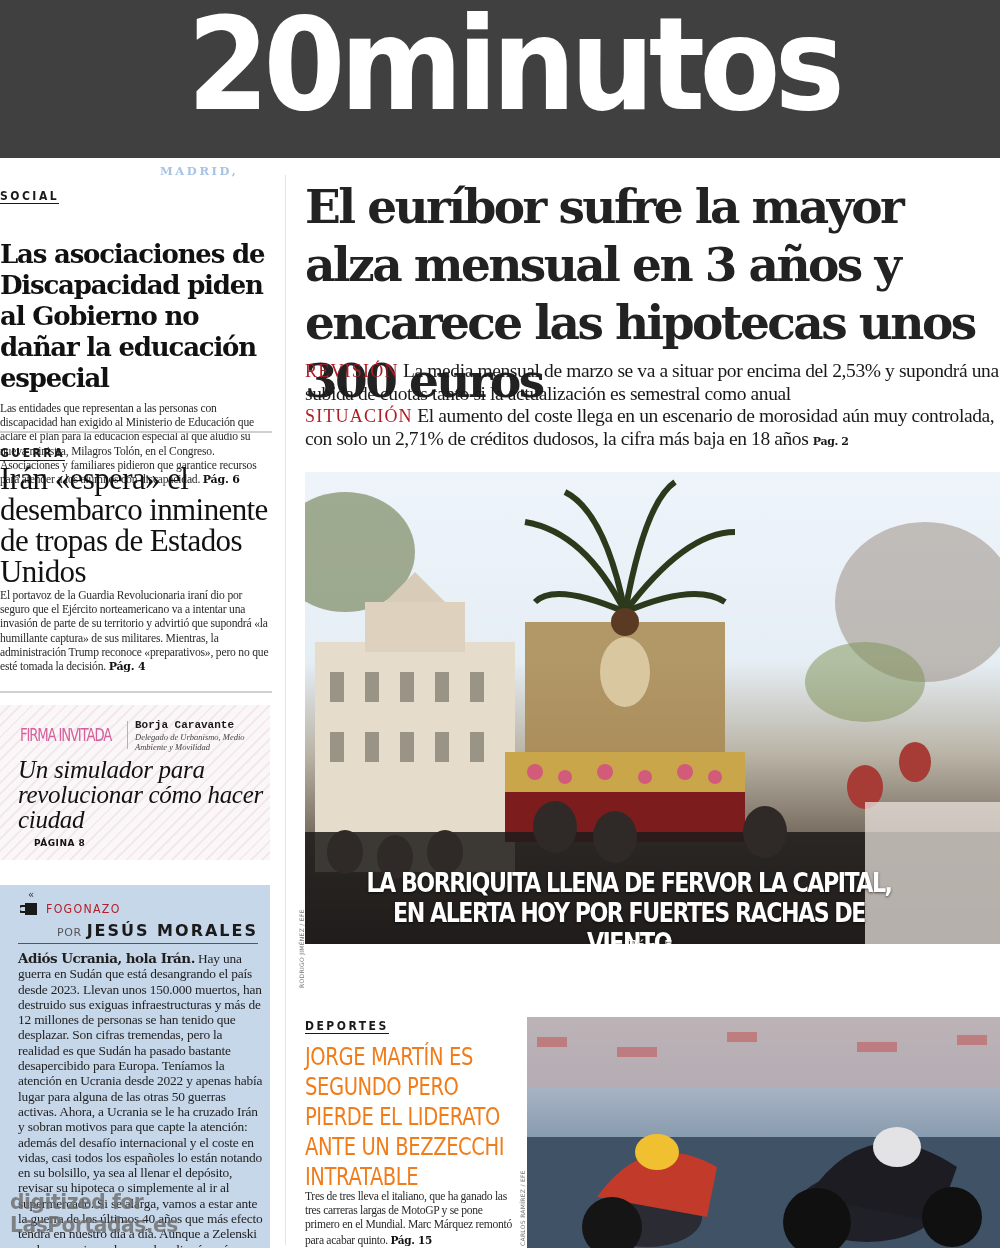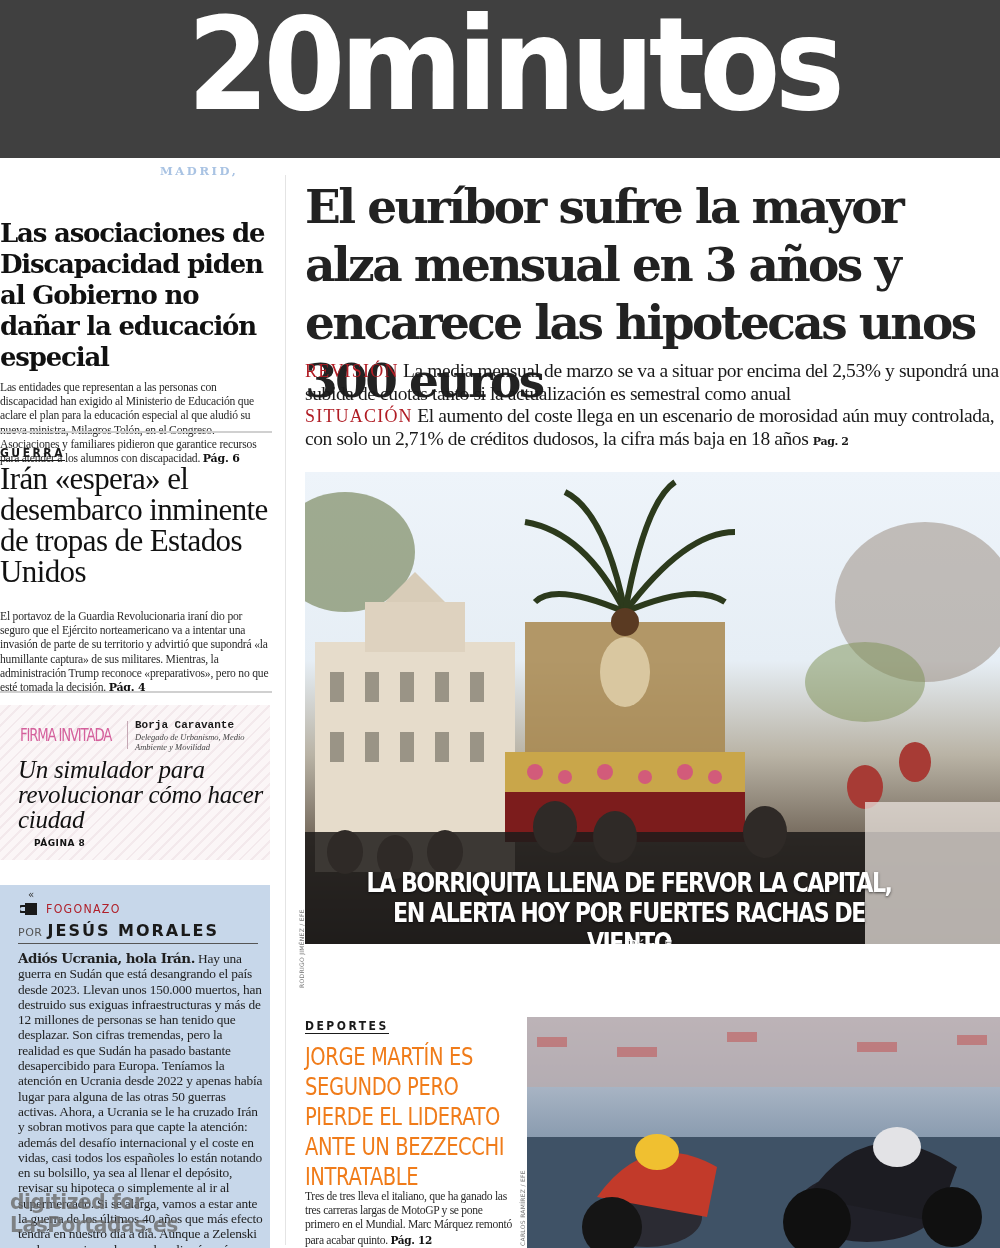--- a/index.html
+++ b/index.html
@@ -26,42 +26,42 @@
     .body-small { font-family: "Liberation Serif", serif; font-size: 11.6px; line-height: 14.2px; color: #2a2a2a; letter-spacing: -0.2px; }
     .body-small b { font-family: "DejaVu Serif", serif; font-weight: bold; font-size: 11px; color: #111; }
 
     .story1 { position: absolute; left: 0; top: 10px; width: 272px; }
     .story1 .section-tag { margin-bottom: 2px; }
     .story1 .body-small { margin-top: 8px; }
     .div1 { position: absolute; left: 0; top: 256px; width: 272px; height: 2px; background: #d0d0d0; }
 
     .story2 { position: absolute; left: 0; top: 267px; width: 272px; }
     .story2 .hl-light { margin-top: 2px; }
-    .story2 .body-small { margin-top: 23px; }
+    .story2 .body-small { margin-top: 2px; }
     .div2 { position: absolute; left: 0; top: 516px; width: 272px; height: 2px; background: #d0d0d0; }
 
     
     .firma { position: absolute; left: 0; top: 530px; width: 270px; height: 155px;
              background: repeating-linear-gradient(135deg, #fbf6f7 0px, #fbf6f7 6px, #f3e9ec 6px, #f3e9ec 8px); }
     .firma .tag { position: absolute; left: 20px; top: 20px; font-family: "DejaVu Sans", sans-serif; font-size: 17px;
                   color: #d4609c; letter-spacing: -1.5px; transform: scaleX(0.78); transform-origin: left; white-space: nowrap; }
     .firma .sep { position: absolute; left: 127px; top: 16px; width: 1px; height: 28px; background: #c5a9b5; }
     .firma .author { position: absolute; left: 135px; top: 14px; font-family: Liberation Mono, monospace; font-weight: bold; font-size: 11px; color: #1a1a1a; }
     .firma .role { position: absolute; left: 135px; top: 27px; font-family: "Liberation Serif", serif; font-style: italic; font-size: 8.5px; line-height: 10px; color: #444; width: 130px; }
     .firma .title { position: absolute; left: 18px; top: 52px; width: 250px; font-family: "Liberation Serif", serif; font-style: italic;
                     font-size: 25px; line-height: 25px; color: #111; letter-spacing: -0.3px; }
     .firma .page { position: absolute; left: 18px; top: 133px; font-family: "DejaVu Sans", sans-serif; font-weight: bold; font-size: 9px; color: #111; letter-spacing: 0.5px; margin-left: 16px; }
 
     
     .fogonazo { position: absolute; left: 0; top: 710px; width: 270px; height: 538px; background: #c7d7ea; }
     .fog-quote { position: absolute; left: 28px; top: 4px; font-size: 10px; color: #333; font-family: "DejaVu Sans", sans-serif; }
     .fog-icon { position: absolute; left: 20px; top: 17px; width: 18px; height: 14px; }
     .fog-tag { position: absolute; left: 46px; top: 16px; font-family: "DejaVu Sans", sans-serif; font-size: 13px; color: #b0202a;
                letter-spacing: 1.5px; transform: scaleX(0.85); transform-origin: left; }
-    .fog-by { position: absolute; left: 18px; top: 36px; width: 240px; border-bottom: 1px solid #555; padding-bottom: 3px; white-space: nowrap; }
+    .fog-by { position: absolute; left: 18px; top: 36px; width: 240px; border-bottom: 1px solid #555; padding-bottom: 3px; white-space: nowrap; text-align: right; }
     .fog-by .por { font-family: "DejaVu Sans", sans-serif; font-size: 11px; color: #555; letter-spacing: 0.5px; }
     .fog-by .name { font-family: "DejaVu Sans", sans-serif; font-weight: bold; font-size: 16px; color: #1a1a1a; letter-spacing: 2px; }
     .fog-body { position: absolute; left: 18px; top: 66px; width: 246px; font-family: "Liberation Serif", serif; font-size: 13.4px; line-height: 15.3px; color: #1f1f1f; letter-spacing: -0.2px; }
     .fog-body b { font-family: "DejaVu Serif", serif; font-weight: bold; font-size: 13.5px; letter-spacing: -0.5px; }
 
     .watermark { position: absolute; left: 10px; top: 1190px; width: 200px; font-family: "DejaVu Sans", sans-serif; font-weight: bold;
                  font-size: 22px; line-height: 23px; color: rgba(110,110,110,0.82); letter-spacing: -0.5px; transform: scaleX(0.92); transform-origin: left; }
 
     
     .col-sep { position: absolute; left: 285px; top: 175px; width: 1px; height: 1070px; background: #e4e4e4; }
@@ -97,20 +97,21 @@
 
 <div class="masthead">
   <div class="logo">20minutos</div>
   <div class="dateline">
     <span class="city">MADRID,</span><span> LUNES, 30 DE MARZO DE 2026. AÑO XXVII, Nº 5977| </span><span class="web">WWW.20MINUTOS.ES</span>
   </div>
 </div>
 
 <div class="left">
   <div class="story1">
+    <div><span class="section-tag">SOCIAL</span></div>
     <div class="hl-bold">Las asociaciones de Discapacidad piden al Gobierno no dañar la educación especial</div>
     <div class="body-small"><span>Las entidades que representan a las personas con discapacidad han exigido al Ministerio de Educación que aclare el plan para la educación especial al que aludió su nueva ministra, Milagros Tolón, en el Congreso. Asociaciones y familiares pidieron que garantice recursos para atender a los alumnos con discapacidad.</span> <b>Pág. 6</b></div>
   </div>
   <div class="div1"></div>
 
   <div class="story2">
     <div><span class="section-tag">GUERRA</span></div>
     <div class="hl-light">Irán «espera» el desembarco inminente de tropas de Estados Unidos</div>
     <div class="body-small"><span>El portavoz de la Guardia Revolucionaria iraní dio por seguro que el Ejército norteamericano va a intentar una invasión de parte de su territorio y advirtió que supondrá «la humillante captura» de sus militares. Mientras, la administración Trump reconoce «preparativos», pero no que esté tomada la decisión.</span> <b>Pág. 4</b></div>
   </div>
@@ -214,21 +215,21 @@
   </svg>
   <div class="photo-caption">LA BORRIQUITA LLENA DE FERVOR LA CAPITAL, EN ALERTA HOY POR FUERTES RACHAS DE VIENTO</div>
   <div class="photo-page">Pág. 5</div>
 </div>
 <div class="credit" style="left:298px; top:988px;">RODRIGO JIMÉNEZ / EFE</div>
 
 <div class="sport">
   <div><span class="section-tag">DEPORTES</span></div>
   <div class="sport-hl">JORGE MARTÍN ES SEGUNDO PERO PIERDE EL LIDERATO ANTE UN BEZZECCHI INTRATABLE</div>
 </div>
-<div class="sport-body"><span>Tres de tres lleva el italiano, que ha ganado las tres carreras largas de MotoGP y se pone primero en el Mundial. Marc Márquez remontó para acabar quinto. </span><b>Pág. 12</b></div>
+<div class="sport-body"><span>Tres de tres lleva el italiano, que ha ganado las tres carreras largas de MotoGP y se pone primero en el Mundial. Marc Márquez remontó para acabar quinto. </span><b>Pág. 15</b></div>
 <div class="credit" style="left:519px; top:1246px;">CARLOS RAMÍREZ / EFE</div>
 
 <div class="photo-sport">
   <svg width="473" height="231" viewBox="0 0 473 231" style="position:absolute;left:0;top:0;">
     <rect x="0" y="0" width="473" height="70" fill="#b9a9ab" opacity="0.7"></rect>
     <g fill="#c24a4a" opacity="0.5">
         <rect x="10" y="20" width="30" height="10"></rect>
         <rect x="90" y="30" width="40" height="10"></rect>
         <rect x="200" y="15" width="30" height="10"></rect>
         <rect x="330" y="25" width="40" height="10"></rect>

